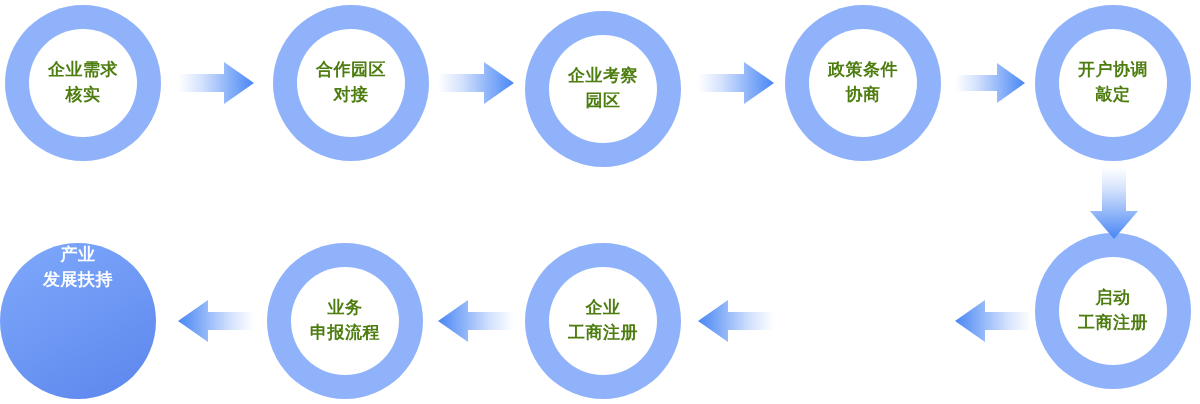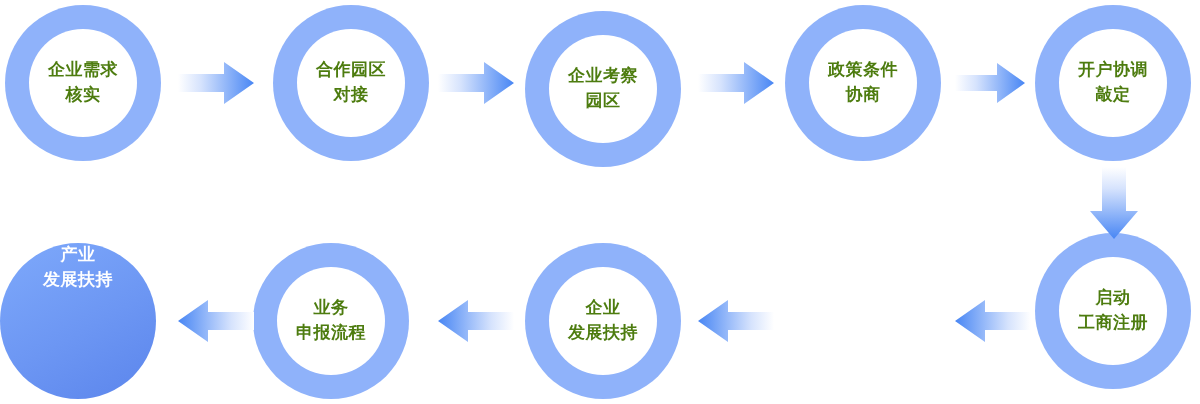--- a/index.html
+++ b/index.html
@@ -136,25 +136,25 @@
     <div class="core">
       <span class="label">启动
 工商注册</span>
     </div>
   </div>
 
 
   <div class="node ring" style="left:525px; top:243px;">
     <div class="core">
       <span class="label">企业
-发展扶持</span>
-    </div>
-  </div>
-
-  <div class="node ring" style="left:253px; top:243px;">
+工商注册</span>
+    </div>
+  </div>
+
+  <div class="node ring" style="left:267px; top:243px;">
     <div class="core">
       <span class="label">业务
 申报流程</span>
     </div>
   </div>
 
   <div class="node solid" style="left:0px; top:243px;">
     <div class="core">
       <span class="label">产业
 发展扶持</span>

